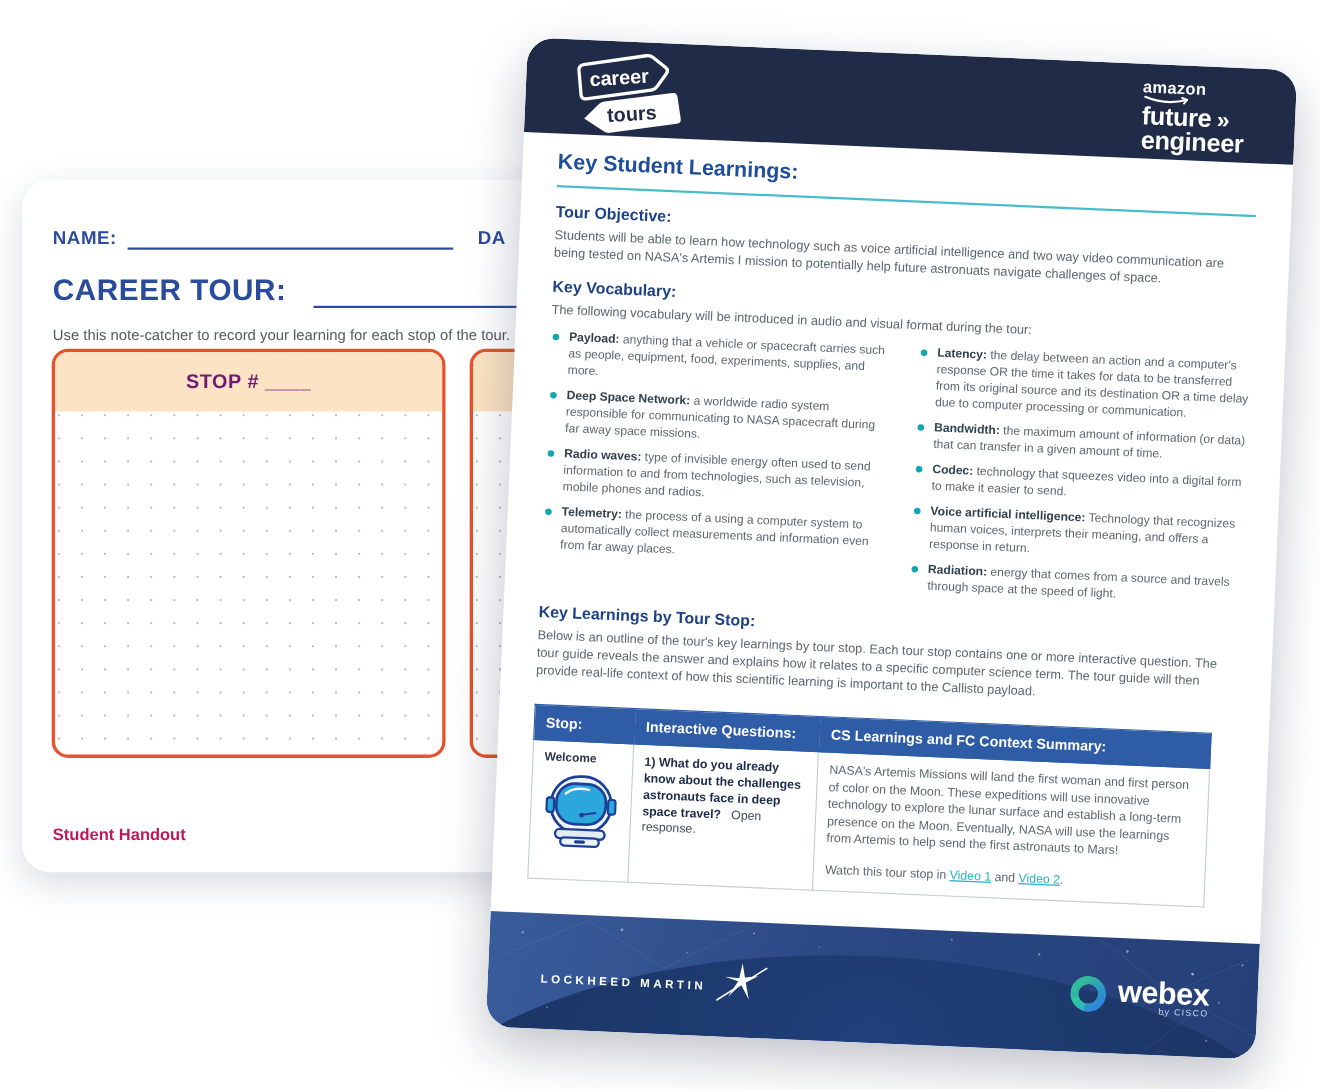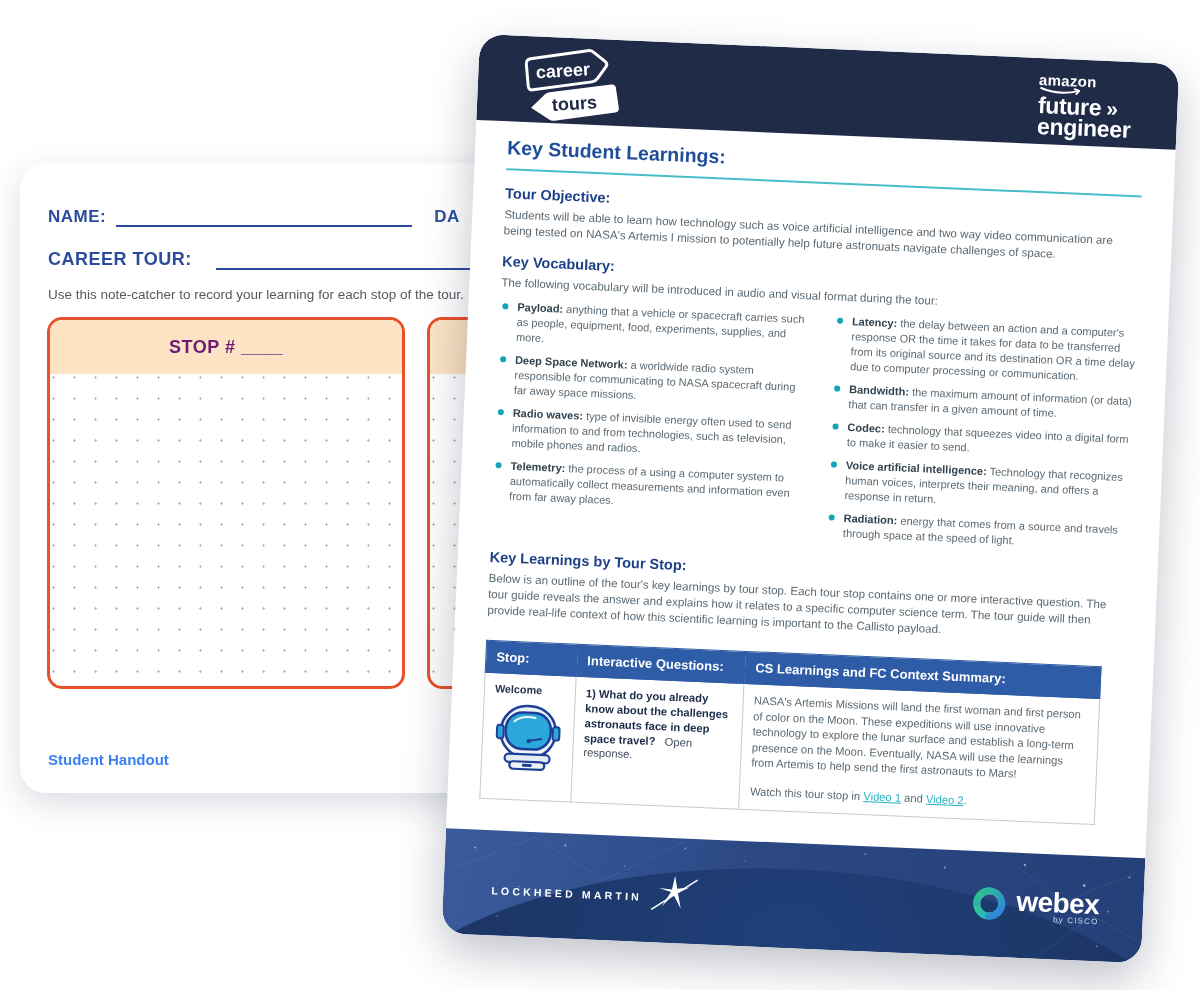--- a/index.html
+++ b/index.html
@@ -9,34 +9,34 @@
 
   
   .page1 { position:absolute; left:20px; top:163px; width:850px; height:630px;
     background:#ffffff; border-radius:26px; box-shadow:0 10px 32px rgba(25,35,70,.16); }
   .p1-inner { position:relative; width:100%; height:100%; padding:44px 28px 0 28px; }
   .name-row { display:flex; align-items:flex-end; font-weight:bold; color:#2b4c9c;
     font-size:17px; letter-spacing:.5px; }
   .fill-line { display:inline-block; border-bottom:2px solid #2b4c9c; height:16px; }
   .name-line { width:296px; margin:0 22px 0 10px; }
   .career-row { display:flex; align-items:flex-end; margin-top:22px; font-weight:bold;
-    color:#2b4c9c; font-size:18px; letter-spacing:.5px;gap:12px; }
+    color:#2b4c9c; font-size:27px; letter-spacing:.5px;gap:12px; }
   .career-line { width:430px; margin-left:12px; border-bottom-width:2.5px; height:19px; }
   .instruction { margin-top:17px; font-size:13.5px; color:#54595e; }
   .stop-boxes { position:absolute; left:27px; top:154px; display:flex; gap:22px; }
   .stop-box { width:358px; height:372px; border:3px solid #e8512b; border-radius:15px;
     background:#fff; overflow:hidden; }
   .stop-head { height:54px; background:#fbe3c3; display:flex; align-items:center;
     justify-content:center; font-weight:bold; font-size:18px; color:#701a75;
     letter-spacing:.5px; }
   .stop-body { height:318px;
     background-image:radial-gradient(circle, #bdbdbd 1.1px, transparent 1.4px);
     background-size:21px 21px; background-position:14px 14px; }
   .handout-label { position:absolute; left:28px; top:588px; font-size:15px;
-    font-weight:bold; color:#3b82f6; }
+    font-weight:bold; color:#be185d; }
 
   
   .page2 { position:absolute; left:480px; top:34px; width:700px; height:900px;
     background:#ffffff; border-radius:24px; transform:rotate(2.45deg);
     transform-origin:0 0; box-shadow:0 18px 46px rgba(15,25,55,.26); overflow:hidden; }
   .band { position:relative; height:86px; background:#202b48;
     border-radius:24px 24px 0 0; }
   .ct-logo { position:absolute; left:40px; top:8px; }
   .afe { position:absolute; right:46px; top:15px; color:#fff; }
   .afe-amazon { font-size:15px; font-weight:bold; letter-spacing:.3px; line-height:14px; }

